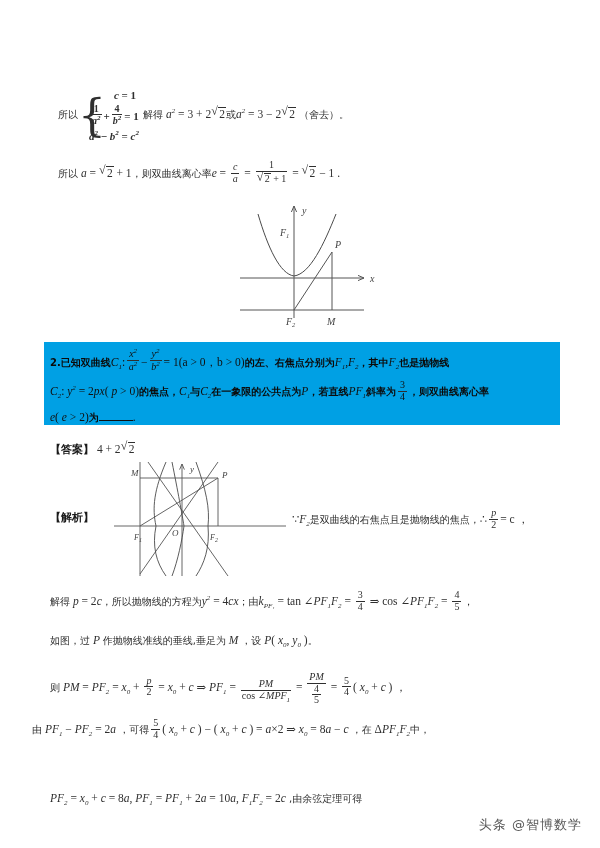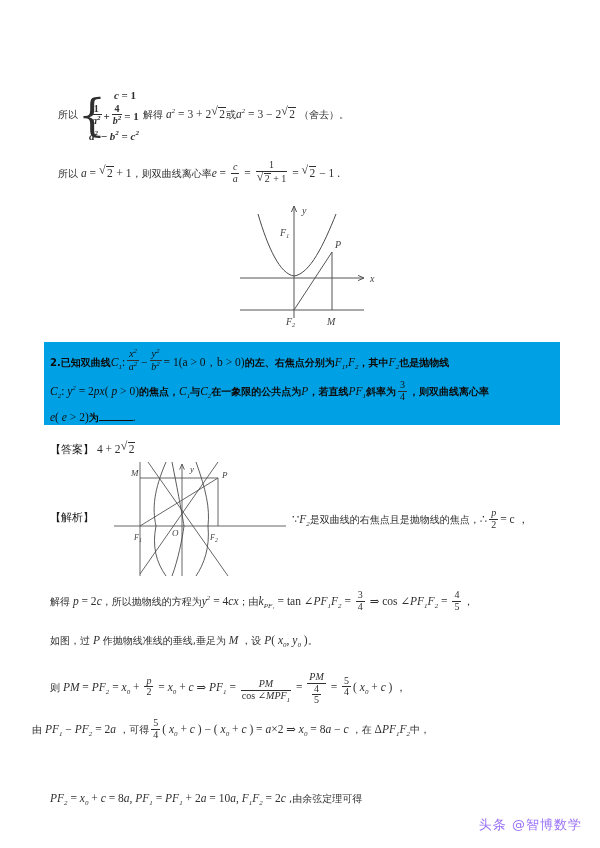--- a/index.html
+++ b/index.html
@@ -40,25 +40,25 @@
   .qline{position:absolute;white-space:nowrap;font-size:11.5px;color:#101010;}
   .qline .cn{font-weight:bold;color:#0b0b0b;}
   .qline .it{color:#101010;}
   .blank-fill{display:inline-block;width:34px;border-bottom:1px solid #101010;height:11px;}
 
   
   .fig{position:absolute;}
   .fig svg{display:block;}
 
   
-  .wm{position:absolute;right:18px;bottom:14px;color:#8b5cf6;
+  .wm{position:absolute;right:18px;bottom:14px;color:#404040;
       font-family:"DejaVu Sans","Liberation Sans",sans-serif;font-size:13px;
       letter-spacing:1px;opacity:.88;}
 
-  .answer-tag,.sol-tag{font-family:"DejaVu Sans","Liberation Sans",sans-serif;font-size:11px;font-weight:normal;color:#1a1a1a;}
+  .answer-tag,.sol-tag{font-family:"DejaVu Sans","Liberation Sans",sans-serif;font-size:11px;font-weight:bold;color:#1a1a1a;}
 </style>
 </head>
 <body>
 
 <div class="page">
 
   <div class="ln" style="left:58px;top:88px;">
     <span class="cn">所以</span><span class="sys"><span class="brace">{</span><span class="rows">
         <span class="r" style="text-align:center;display:block;padding-left:22px;"><span class="it">c</span> <span class="num">= 1</span></span>
         <span class="r"><span class="frac"><span class="t num">1</span><span class="b"><span class="it">a</span><span class="sup">2</span></span></span>+<span class="frac"><span class="t num">4</span><span class="b"><span class="it">b</span><span class="sup">2</span></span></span><span class="num">= 1</span></span>

